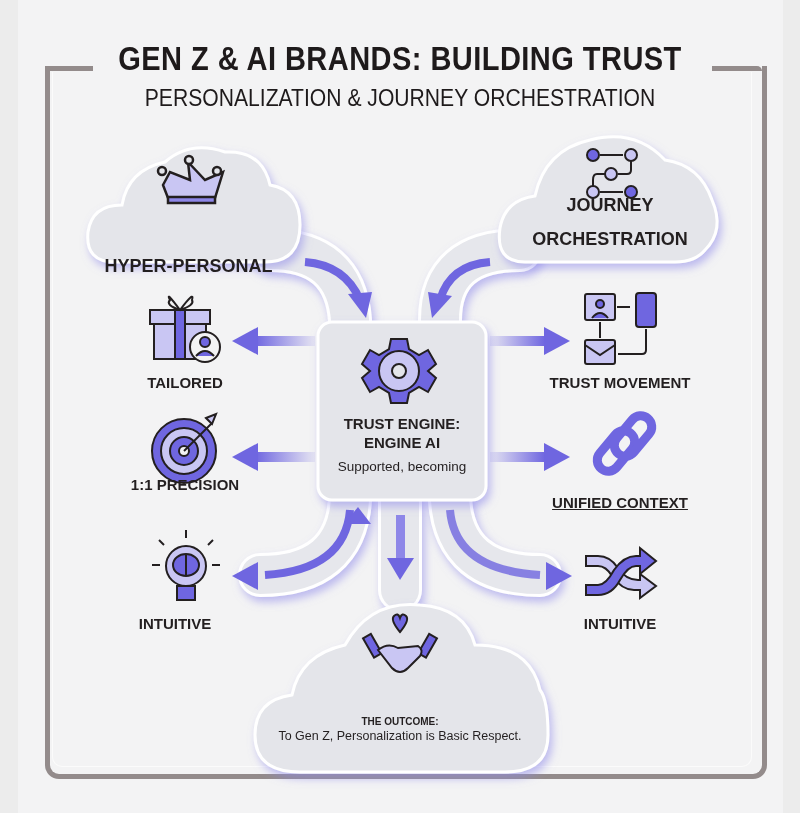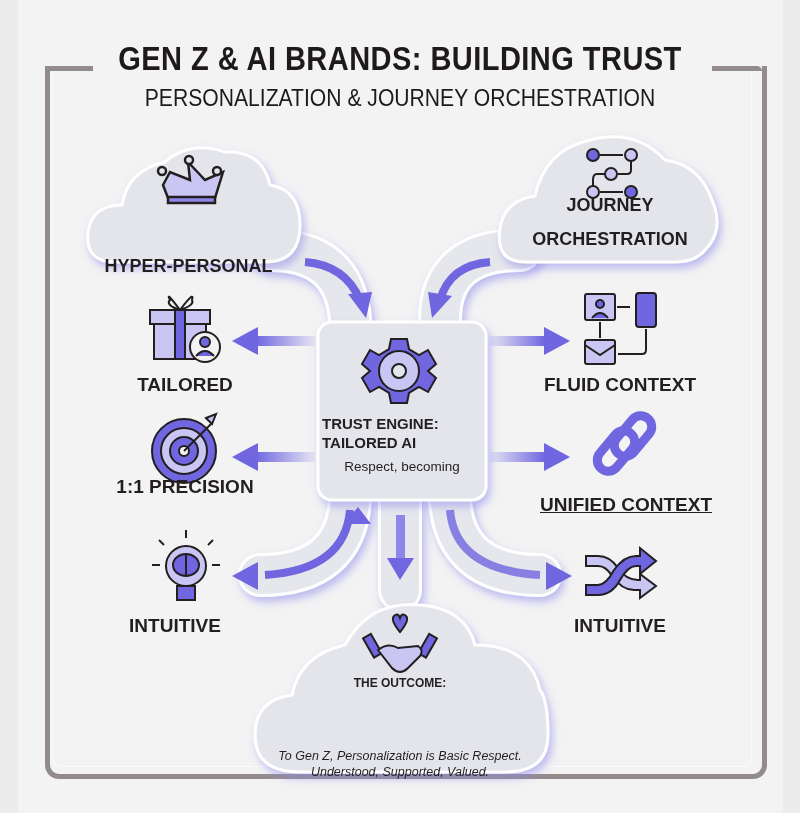--- a/index.html
+++ b/index.html
@@ -30,27 +30,27 @@
     font-size:33px; font-weight:bold; letter-spacing:0.5px; color:#1e1a1b;
     transform:scaleX(0.88);
   }
   .subtitle {
     position:absolute; left:0; width:800px; top:84px; text-align:center;
     font-size:24px; color:#1e1a1b; transform:scaleX(0.88);
   }
   svg.diagram { position:absolute; left:0; top:0; }
   .label {
     position:absolute; text-align:center; font-weight:bold; color:#231f20;
-    font-size:19px; white-space:nowrap;
+    font-size:15px; white-space:nowrap;
   }
   .cloud-title { font-size:18px; }
-  .center-title { position:absolute; left:322px; top:414px; width:160px; font-weight:bold; font-size:15px; line-height:19px; }
+  .center-title { position:absolute; left:322px; top:414px; width:160px; text-align:center; font-weight:bold; font-size:15px; line-height:19px; }
   .center-desc { position:absolute; left:322px; top:458px; width:160px; text-align:center; font-size:13.5px; line-height:18px; }
-  .outcome-title { position:absolute; left:250px; top:673px; width:300px; text-align:center; font-weight:bold; font-size:12px; line-height:20px; }
-  .outcome-desc { position:absolute; left:250px; top:748px; width:300px; text-align:center; font-size:12.5px; line-height:16px;font-style:italic; }
+  .outcome-title { position:absolute; left:250px; top:712px; width:300px; text-align:center; font-weight:bold; font-size:10px; line-height:20px; }
+  .outcome-desc { position:absolute; left:250px; top:728px; width:300px; text-align:center; font-size:12.5px; line-height:16px; }
 </style>
 </head>
 <body>
 
 <div class="page"></div>
 <div class="frame"></div>
 <div class="frame-top-left"></div>
 <div class="frame-top-right"></div>
 <div class="inner-line"></div>
 
@@ -212,33 +212,32 @@
     <path d="M378 650 Q388 642 398 648 L418 646 Q424 650 420 656 L408 668 Q400 676 392 668 Z" fill="#c9c6f3"></path>
   </g>
 </svg>
 
 <div class="label cloud-title" style="left:96px; top:217px; width:185px;margin-top:39px;">HYPER-PERSONAL</div>
 <div class="label cloud-title" style="left:510px; top:195px; width:200px;">JOURNEY</div>
 <div class="label cloud-title" style="left:510px; top:229px; width:200px;">ORCHESTRATION</div>
 
 <div class="center-title">
   <div>TRUST ENGINE:</div>
-  <div>TAILORED AI</div>
+  <div>ENGINE AI</div>
 </div>
 <div class="center-desc">
-  <div>Respect, becoming</div>
+  <div>Supported, becoming</div>
 </div>
 
 <div class="label" style="left:110px; top:374px; width:150px;">TAILORED</div>
 <div class="label" style="left:110px; top:476px; width:150px;">1:1 PRECISION</div>
 <div class="label" style="left:100px; top:615px; width:150px;">INTUITIVE</div>
 
-<div class="label" style="left:540px; top:374px; width:160px;">FLUID CONTEXT</div>
+<div class="label" style="left:540px; top:374px; width:160px;">TRUST MOVEMENT</div>
 <div class="label" style="left:540px; top:494px; width:160px;text-decoration:underline;">UNIFIED CONTEXT</div>
 <div class="label" style="left:540px; top:615px; width:160px;">INTUITIVE</div>
 
 <div class="outcome-title">
   <div>THE OUTCOME:</div>
 </div>
 <div class="outcome-desc">
   <div>To Gen Z, Personalization is Basic Respect.</div>
-  <div>Understood, Supported, Valued.</div>
 </div>
 
 </body></html>

